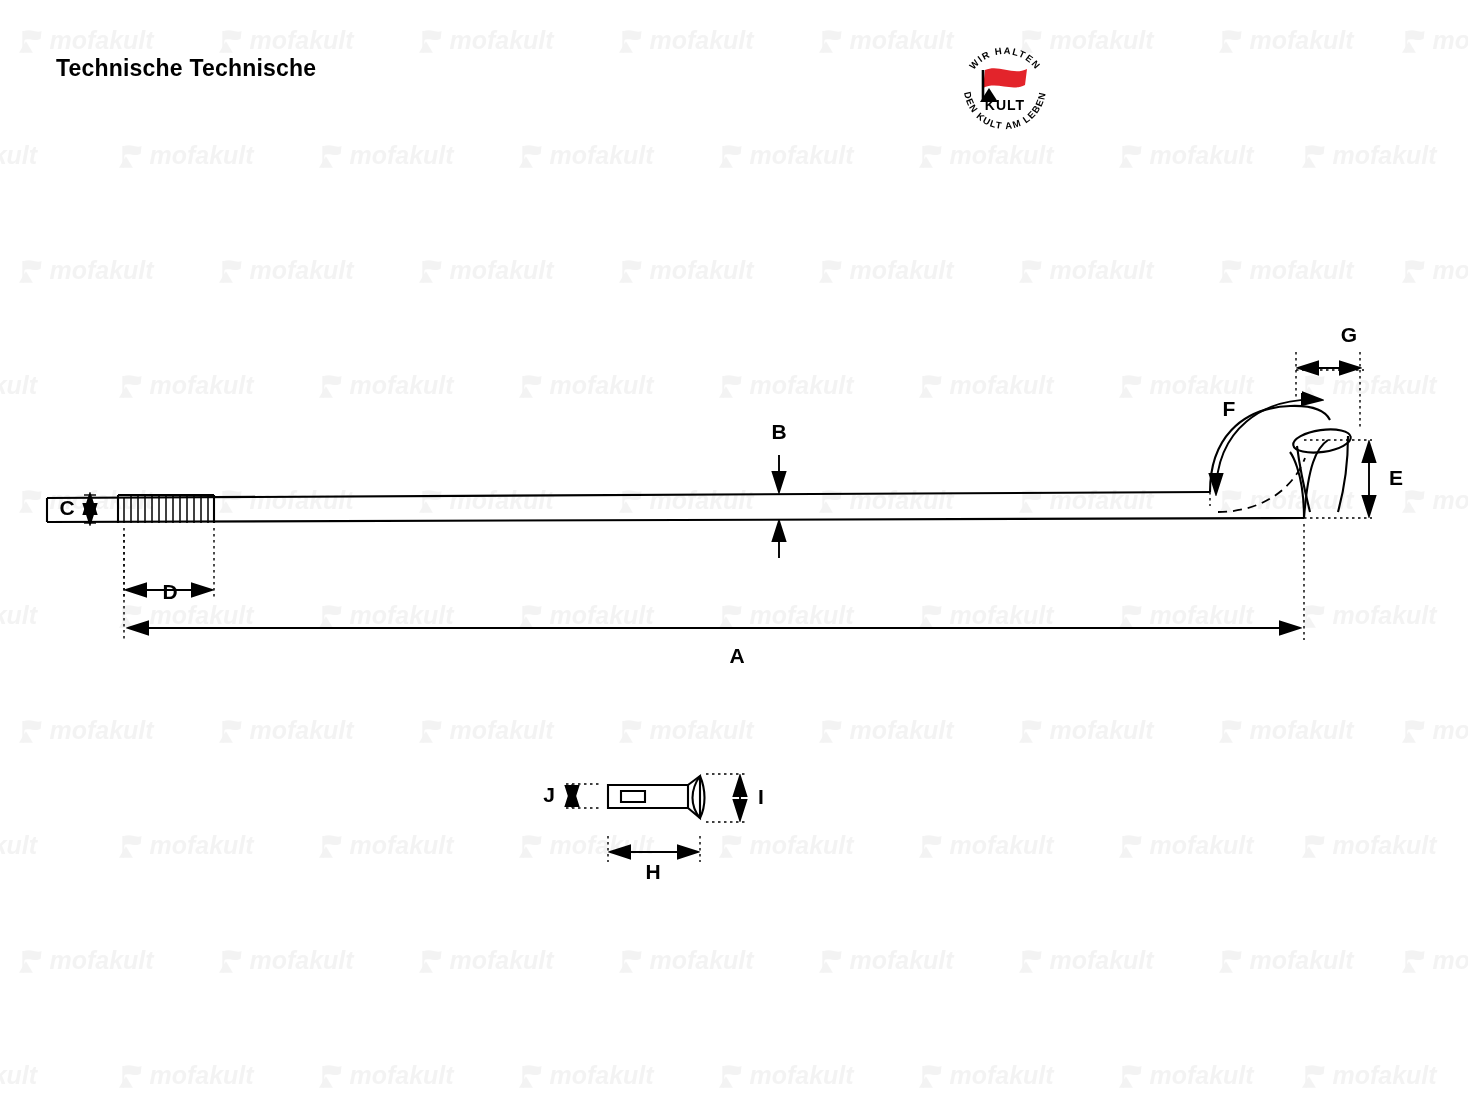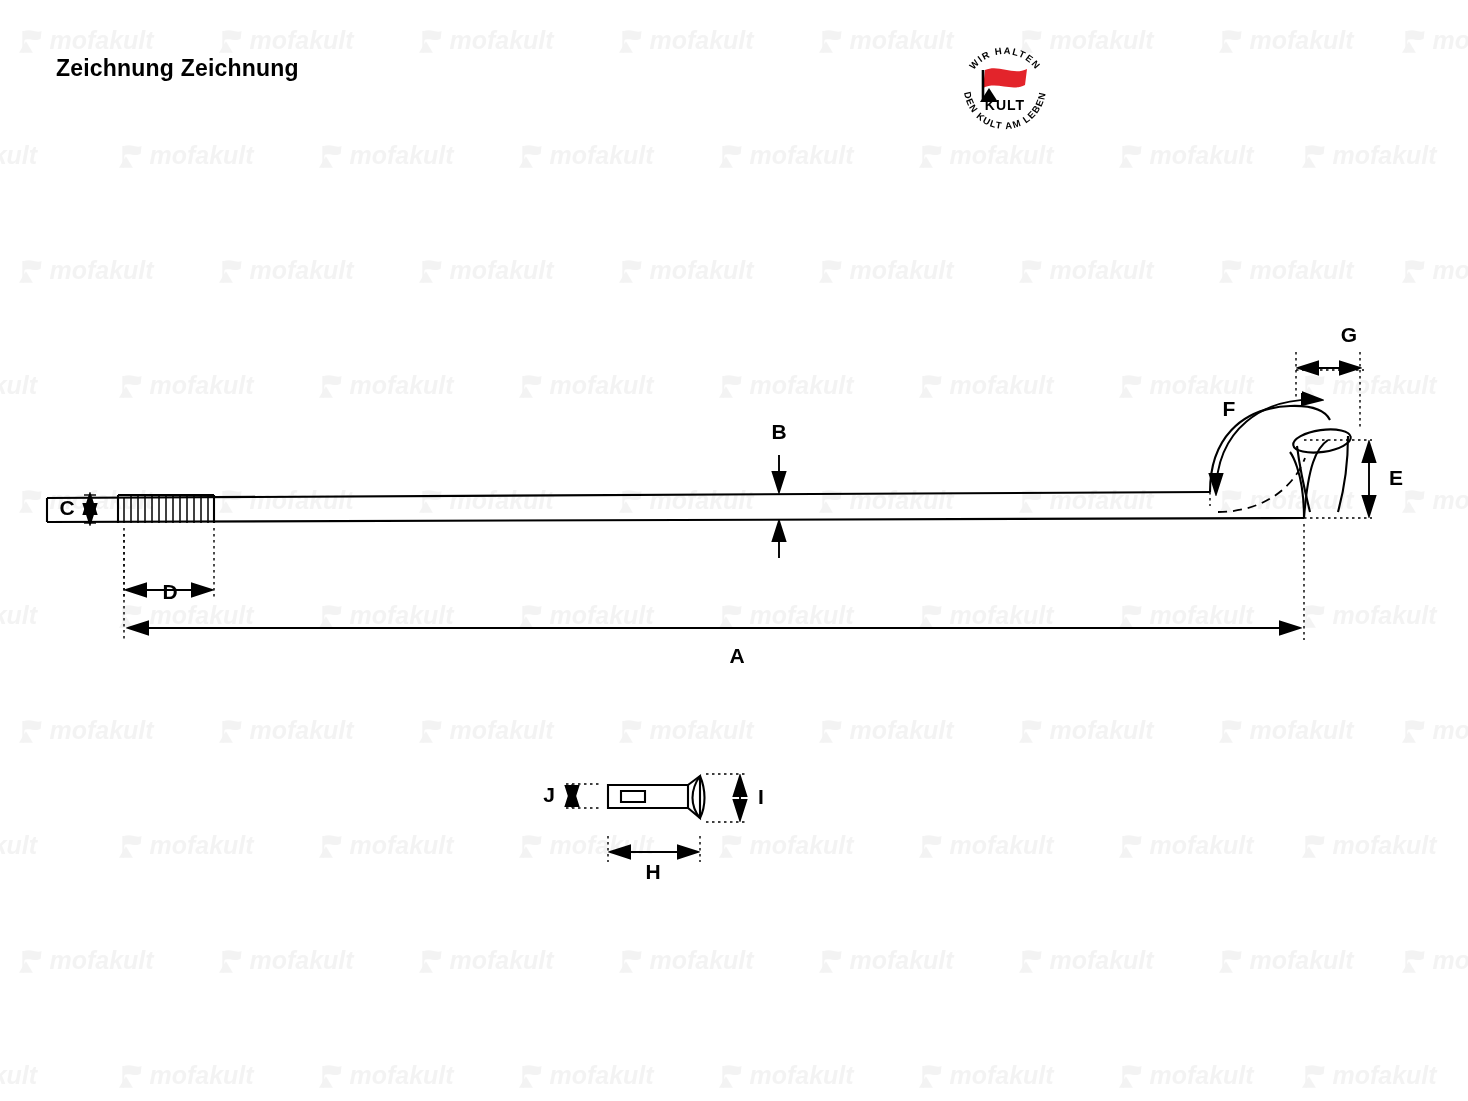--- a/index.html
+++ b/index.html
@@ -715,21 +715,21 @@
       <div class="wm" style="left: 1368px; top: 1075px;">
         <svg class="wm-mark" viewBox="0 0 30 32" aria-hidden="true">
           <path d="M 8,16 L 9,5 C 17,2 24,8 29,5 L 28,14 C 21,18 15,12 8,16 Z" fill="#d8d8d8"></path>
           <path d="M 8,5 L 8,30" stroke="#d8d8d8" stroke-width="2.4" fill="none"></path>
           <path d="M 3,30 L 11,17 L 19,30 Z" fill="#d8d8d8"></path>
         </svg>
         <span class="wm-text">mofakult</span>
       </div>
     </div>
 
-  <div class="title">Zeichnung Zeichnung</div>
+  <div class="title">Technische Technische</div>
 
   <div class="logo">
     <svg viewBox="0 0 100 100" width="100" height="100" aria-hidden="true">
       <defs>
         <path id="arcTop" d="M 12,56 A 38,38 0 0 1 88,56" fill="none"></path>
         <path id="arcBot" d="M 9,52 A 41,41 0 0 0 91,52" fill="none"></path>
       </defs>
       <text font-family="'Liberation Sans', sans-serif" font-size="9.5" font-weight="700" fill="#000" letter-spacing="1.4">
         <textPath href="#arcTop" startOffset="50%" text-anchor="middle">WIR HALTEN</textPath>
       </text>

